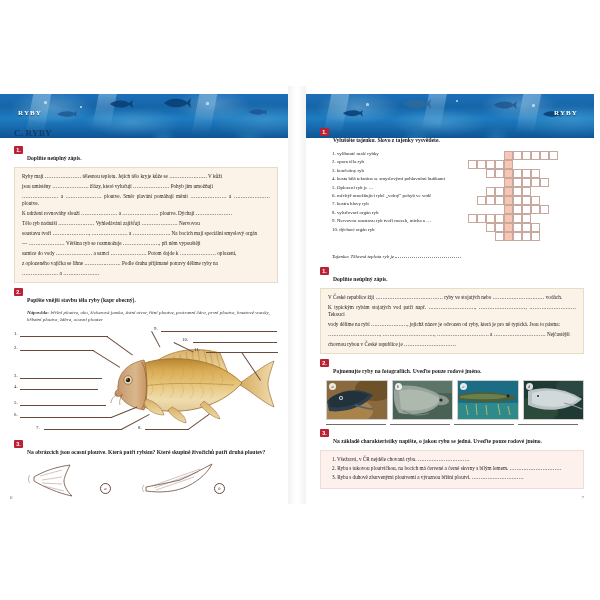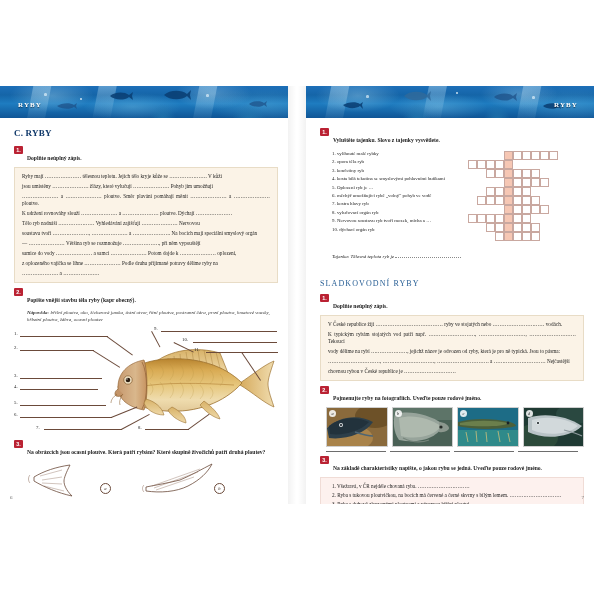--- a/index.html
+++ b/index.html
@@ -24,23 +24,23 @@
     height: 418px;
     background: #ffffff;
     overflow: hidden;
   }
   #page-left  { left: 0px; }
   #page-right { left: 306px; }
 
   
   .banner {
     position: absolute;
-    left: 0; top: 0;
+    left: 0; top: 8px;
     width: 100%;
-    height: 32px;
+    height: 44px;
     overflow: hidden;
     background: linear-gradient(180deg,#1d6fb8 0%, #1565a8 28%, #1e7cc0 55%, #0f5596 100%);
   }
   .banner .deep {
     position: absolute; left:0; top:0; width:100%; height:100%;
     background:
       radial-gradient(ellipse 60px 24px at 18% 30%, rgba(180,225,245,.35), rgba(180,225,245,0) 70%),
       radial-gradient(ellipse 70px 20px at 46% 65%, rgba(140,210,240,.30), rgba(140,210,240,0) 70%),
       radial-gradient(ellipse 55px 22px at 74% 25%, rgba(190,230,250,.30), rgba(190,230,250,0) 70%),
       radial-gradient(ellipse 80px 26px at 92% 60%, rgba(120,200,235,.26), rgba(120,200,235,0) 70%);
@@ -711,21 +711,20 @@
             </div>
           </div>
 
           <div class="cw-answer">
             <span>Tajenka:</span>
             <span>Tělesná teplota ryb je</span>
             <span class="blank"></span>
           </div>
         </div>
 
-        <h2 class="section spaced">SLADKOVODNÍ RYBY</h2>
 
         <div class="task">
           <span class="task-num">1.</span>
           <span class="task-title">Doplňte neúplný zápis.</span>
         </div>
 
         <div class="cream-box">
           <p>V České republice žijí ………………………………… ryby ve stojatých nebo ………………………… vodách.</p>
           <p>K typickým rybám stojatých vod patří např. ………………………, ………………………, ……………………… Tekoucí</p>
           <p>vody dělíme na rybí …………………, jejichž název je odvozen od ryby, která je pro ně typická. Jsou to pásma:</p>

